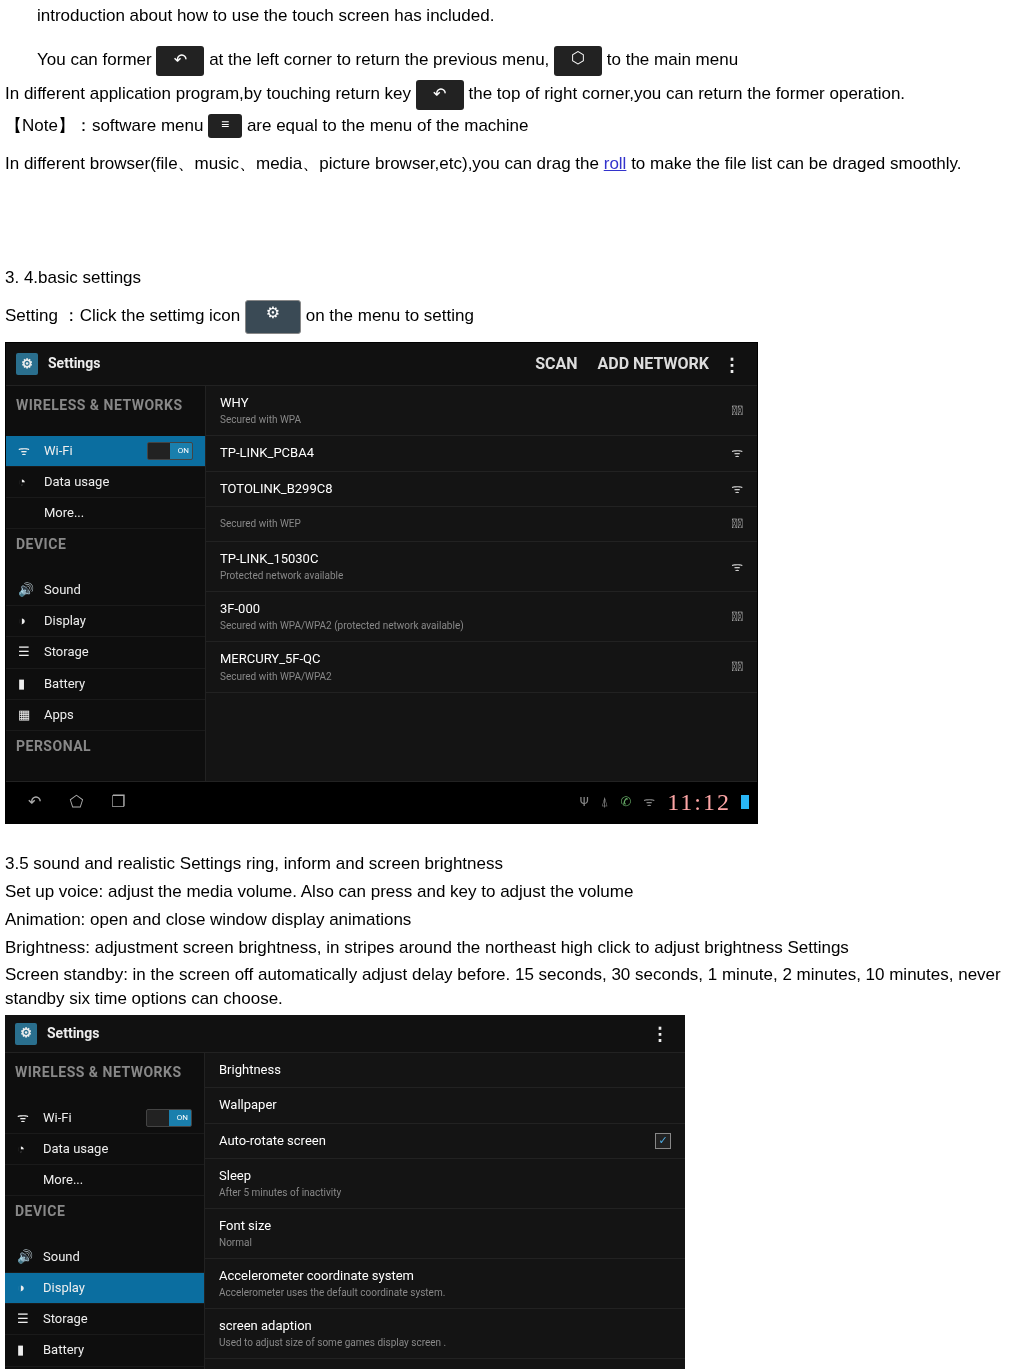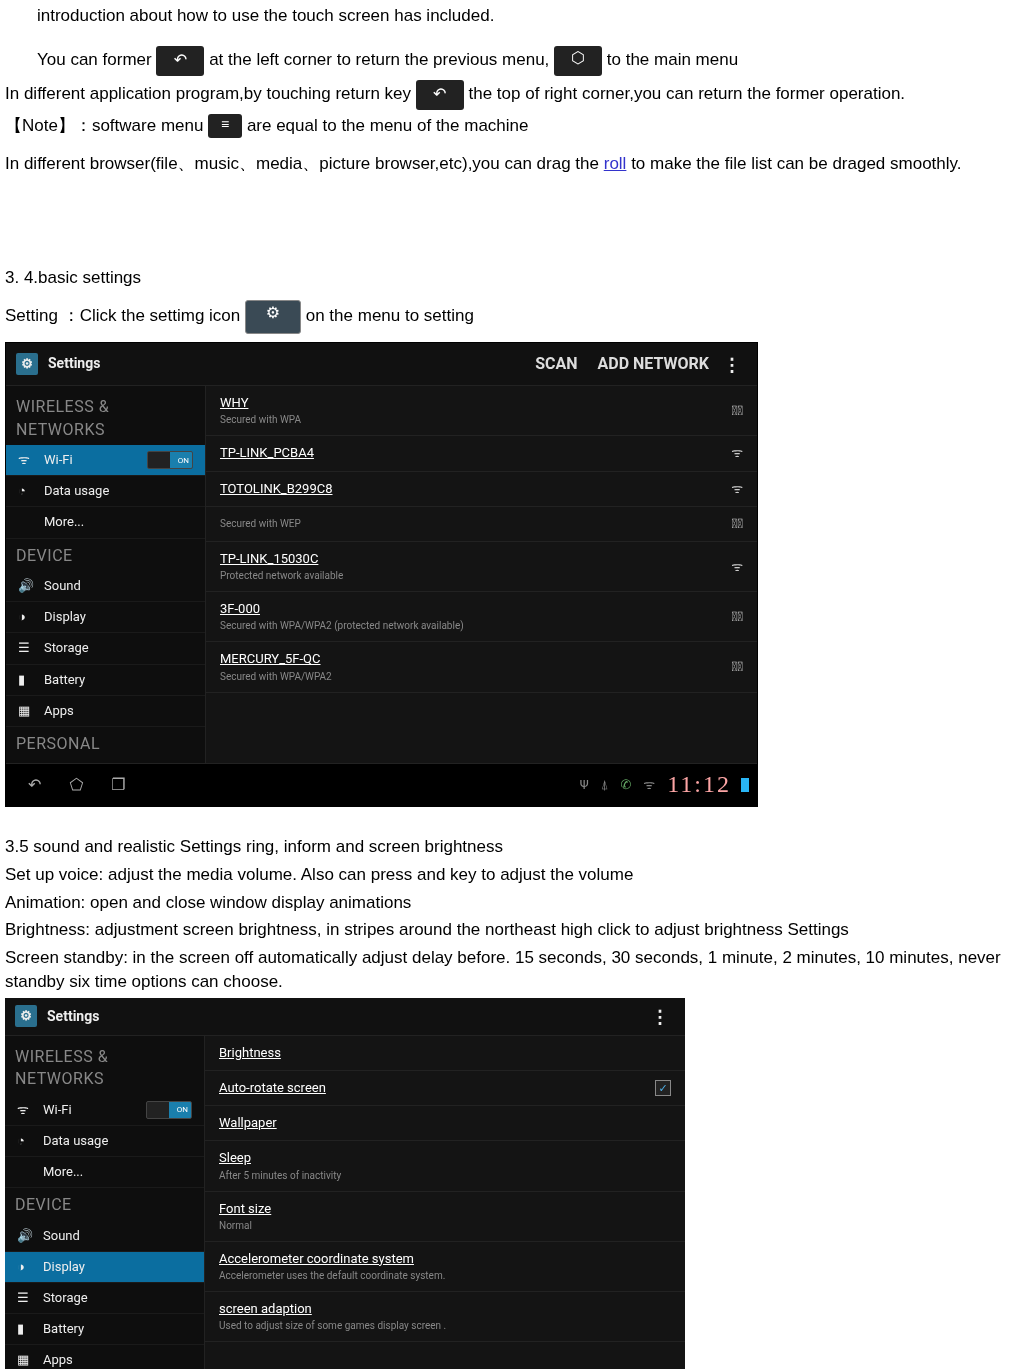--- a/index.html
+++ b/index.html
@@ -77,23 +77,23 @@
 
     .side {
       width: 200px;
       background: #0e0e0e;
       border-right: 1px solid #222;
       padding: 4px 0;
     }
     .shot2 .side { width: 200px; }
     .side .grp {
       color: #888;
-      font-size: 16px;
-      font-weight: normal;
-      padding: 6px 10px 4px 10px;
+      font-size: 14px;
+      font-weight: bold;
+      padding: 6px 10px 20px 10px;
       letter-spacing: 0.5px;
     }
     .side .item {
       display: flex;
       align-items: center;
       padding: 6px 12px;
       color: #eee;
       font-size: 13px;
       border-bottom: 1px solid #1a1a1a;
     }
@@ -110,21 +110,21 @@
     .side .item .toggle.on::after { content: "ON"; }
 
     .main-list { flex: 1; background: #141414; }
     .row {
       padding: 8px 14px;
       border-bottom: 1px solid #222;
       display: flex;
       align-items: center;
     }
     .row .txts { flex: 1; }
-    .row .lbl { color: #fff; font-size: 13px; text-decoration: underline; }
+    .row .lbl { color: #fff; font-size: 13px; }
     .row .sub { color: #888; font-size: 10px; margin-top: 1px; }
     .row .wifi-ico { font-size: 13px; color: #ccc; margin-left: 10px; }
 
     .checkbox {
       width: 16px; height: 16px;
       border: 1px solid #888;
       display: flex; align-items: center; justify-content: center;
       background: #222;
       color: #4fb0e8;
       font-size: 11px;
@@ -351,28 +351,28 @@
         <div class="grp">PERSONAL</div>
       </div>
       <div class="main-list">
         <div class="row">
             <div class="txts">
               <div class="lbl">Brightness</div>
             </div>
           </div>
         <div class="row">
             <div class="txts">
+              <div class="lbl">Wallpaper</div>
+            </div>
+          </div>
+        <div class="row">
+            <div class="txts">
               <div class="lbl">Auto-rotate screen</div>
             </div>
             <div class="checkbox">✓</div>
-          </div>
-        <div class="row">
-            <div class="txts">
-              <div class="lbl">Wallpaper</div>
-            </div>
           </div>
         <div class="row">
             <div class="txts">
               <div class="lbl">Sleep</div>
               <div class="sub">After 5 minutes of inactivity</div>
             </div>
           </div>
         <div class="row">
             <div class="txts">
               <div class="lbl">Font size</div>

